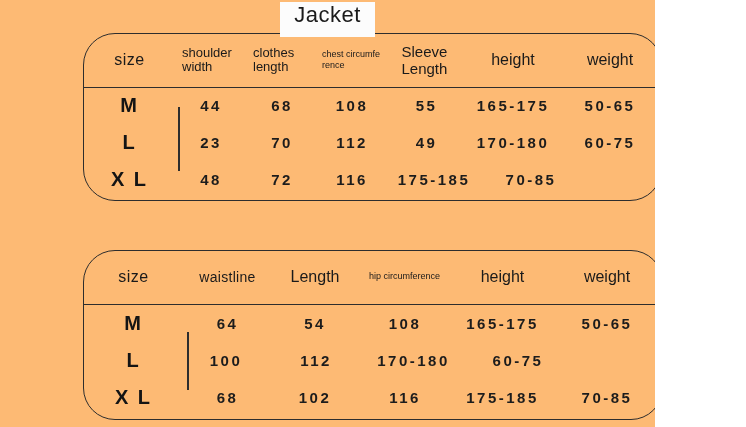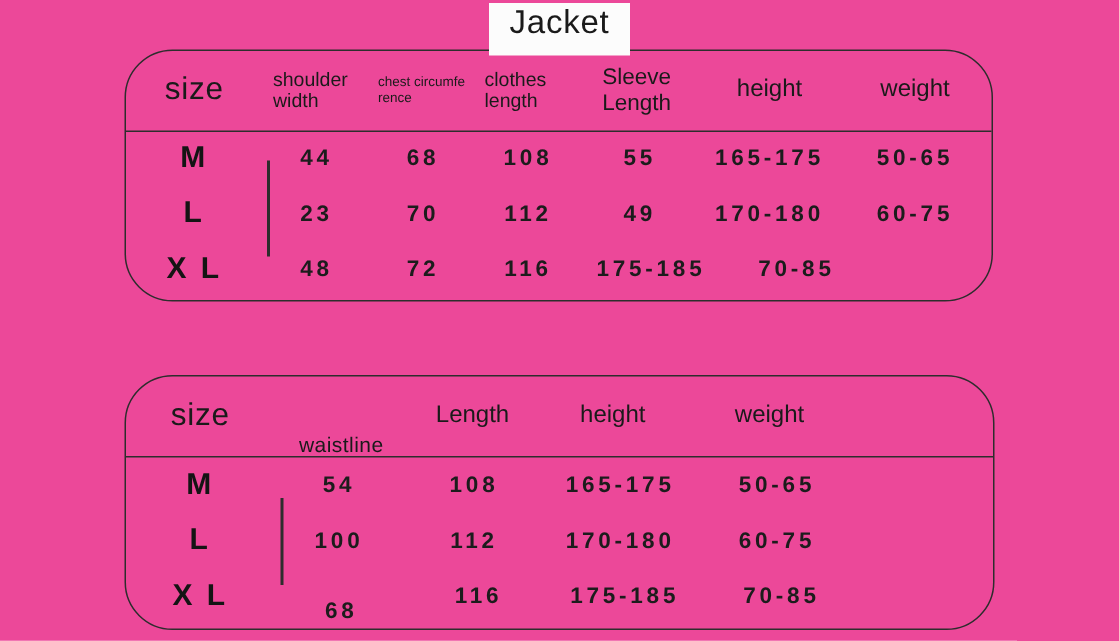--- a/index.html
+++ b/index.html
@@ -1,19 +1,19 @@
 <!DOCTYPE html>
 <html><head>
 <meta charset="utf-8">
 <style>
   html,body{margin:0;padding:0;}
   .page{
     position:relative;
-    width:746px;height:427px;
-    background:#ec4899;
+    width:655px;height:427px;
+    background:#fdba74;
     color:#1a1a1a;
     font-family:"Liberation Sans","DejaVu Sans",sans-serif;
     overflow:hidden;
   }
   
   .chart-title{
     position:absolute;left:0;right:0;
     text-align:center;z-index:3;
     pointer-events:none;
   }
@@ -50,24 +50,24 @@
   .tr{flex:1;display:flex;align-items:stretch;}
   .th,.td{
     display:flex;align-items:center;justify-content:center;
     box-sizing:border-box;
     overflow:hidden;
   }
   
   .cj0{width:91px;}.cj1{width:72px;}.cj2{width:70px;}.cj3{width:70px;}
   .cj4{width:79px;}.cj5{width:94px;}.cj6{width:100px;}
   
-  .cd0{width:99px;}.cd1{width:89px;align-items:flex-end;}.cd2{width:86px;}
+  .cd0{width:99px;}.cd1{width:89px;}.cd2{width:86px;}
   .cd3{width:94px;}.cd4{width:101px;}.cd5{width:108px;}
   
-  .f-size{font-size:21px;letter-spacing:.5px;}
+  .f-size{font-size:16px;letter-spacing:.5px;}
   .f-md{font-size:13px;line-height:1.12;}
   .f-xs{font-size:9px;line-height:1.3;}
   .f-sleeve{font-size:15px;line-height:1.15;}
   .f-hw{font-size:16px;}
   .f-waist{font-size:14px;letter-spacing:.3px;}
   .f-len{font-size:16px;}
   .wrap{display:inline-block;text-align:left;}
   .w-sm{width:58px;}
   .w-chest{width:60px;word-break:break-all;}
   .w-sleeve{width:50px;}
@@ -97,25 +97,25 @@
   </div>
 
   <div class="table-card jacket-card">
     <div class="thead">
       <div class="th cj0 f-size">
           <span>size</span>
         </div>
       <div class="th cj1 f-md">
           <span class="wrap w-sm">shoulder width</span>
         </div>
+      <div class="th cj2 f-md">
+          <span class="wrap w-sm">clothes length</span>
+        </div>
       <div class="th cj3 f-xs">
           <span class="wrap w-chest">chest circumference</span>
-        </div>
-      <div class="th cj2 f-md">
-          <span class="wrap w-sm">clothes length</span>
         </div>
       <div class="th cj4 f-sleeve">
           <span class="wrap w-sleeve">Sleeve Length</span>
         </div>
       <div class="th cj5 f-hw">
           <span>height</span>
         </div>
       <div class="th cj6 f-hw">
           <span>weight</span>
         </div>
@@ -156,45 +156,50 @@
     <div class="thead">
       <div class="th cd0 f-size">
           <span>size</span>
         </div>
       <div class="th cd1 f-waist">
           <span>waistline</span>
         </div>
       <div class="th cd2 f-len">
           <span>Length</span>
         </div>
+      <div class="th cd3 f-xs">
+          <span class="wrap w-hip">hip circumference</span>
+        </div>
       <div class="th cd4 f-hw">
           <span>height</span>
         </div>
       <div class="th cd5 f-hw">
           <span>weight</span>
         </div>
     </div>
     <div class="tbody">
       <div class="tr">
         <div class="td cd0 size-cell">M</div>
+        <div class="td cd1">64</div>
         <div class="td cd2">54</div>
         <div class="td cd3">108</div>
         <div class="td cd4">165-175</div>
         <div class="td cd5">50-65</div>
       </div>
       <div class="tr">
         <div class="td cd0 size-cell">L</div>
         <div class="td cd2">100</div>
         <div class="td cd3">112</div>
         <div class="td cd4">170-180</div>
         <div class="td cd5">60-75</div>
       </div>
       <div class="tr">
         <div class="td cd0 size-cell">X L</div>
         <div class="td cd1">68</div>
+        <div class="td cd2">102</div>
         <div class="td cd3">116</div>
         <div class="td cd4">175-185</div>
         <div class="td cd5">70-85</div>
       </div>
     </div>
     <div class="tick dizi-tick"></div>
   </div>
 
 </div>
 

